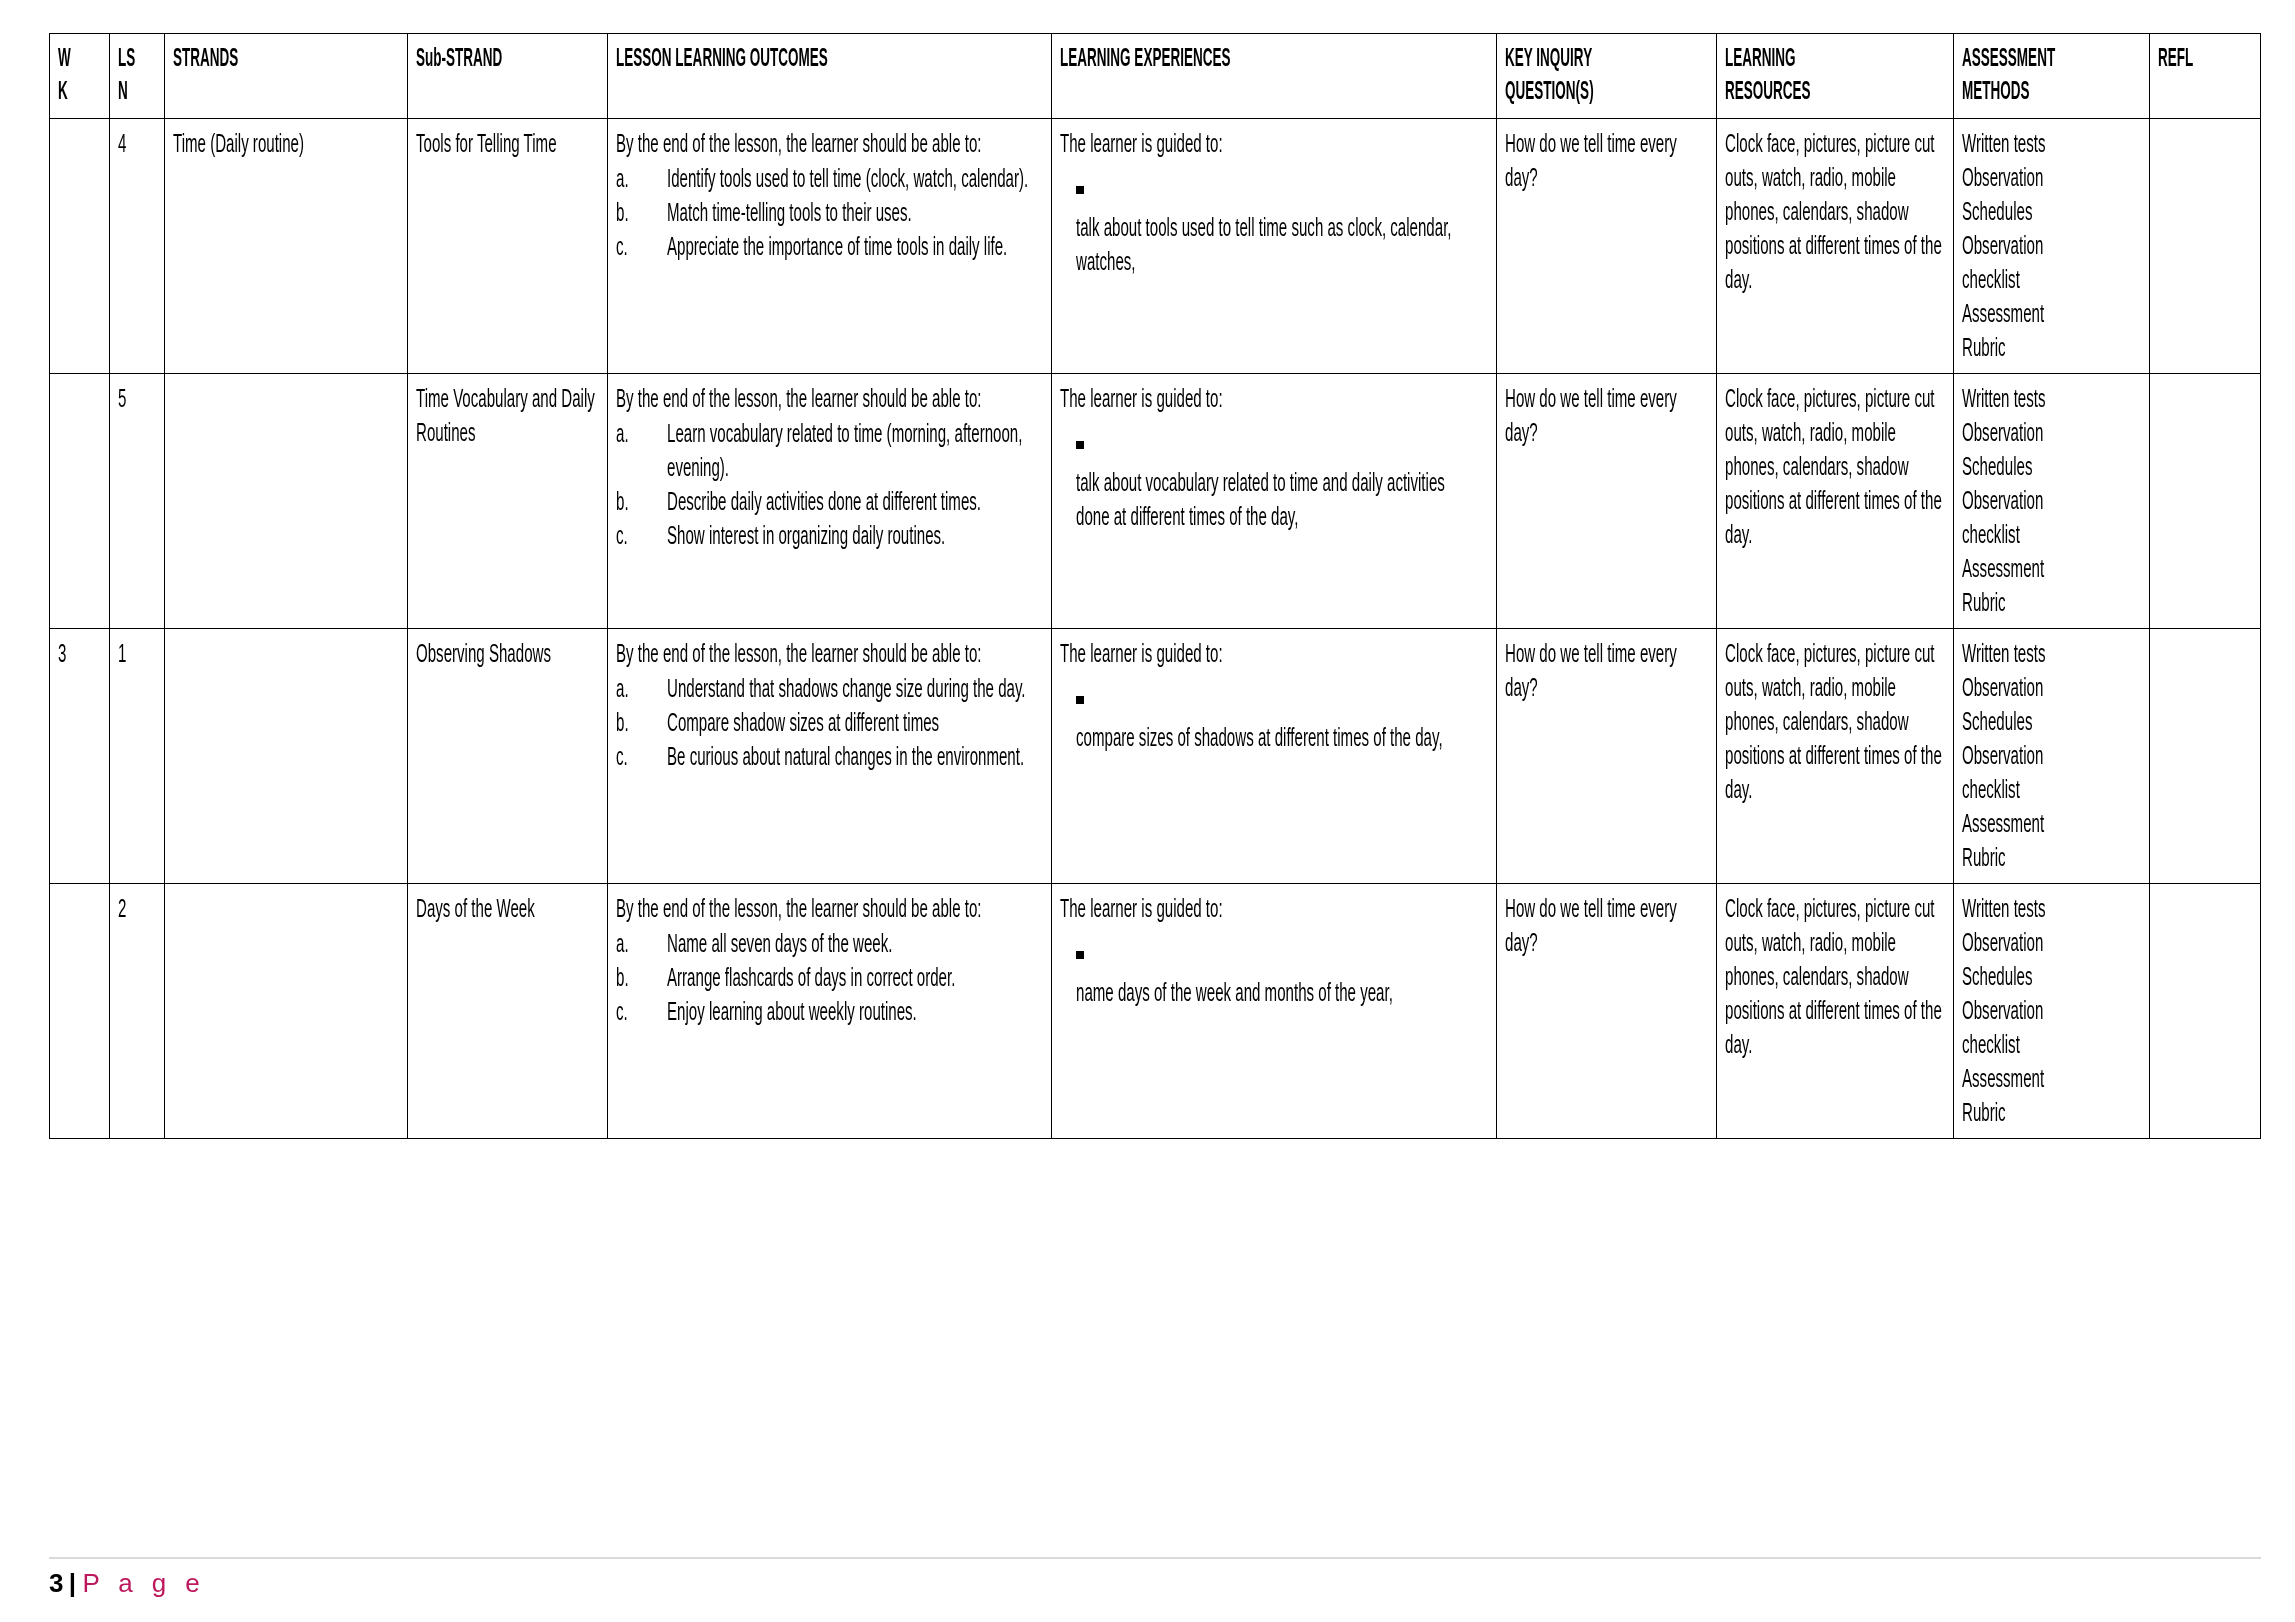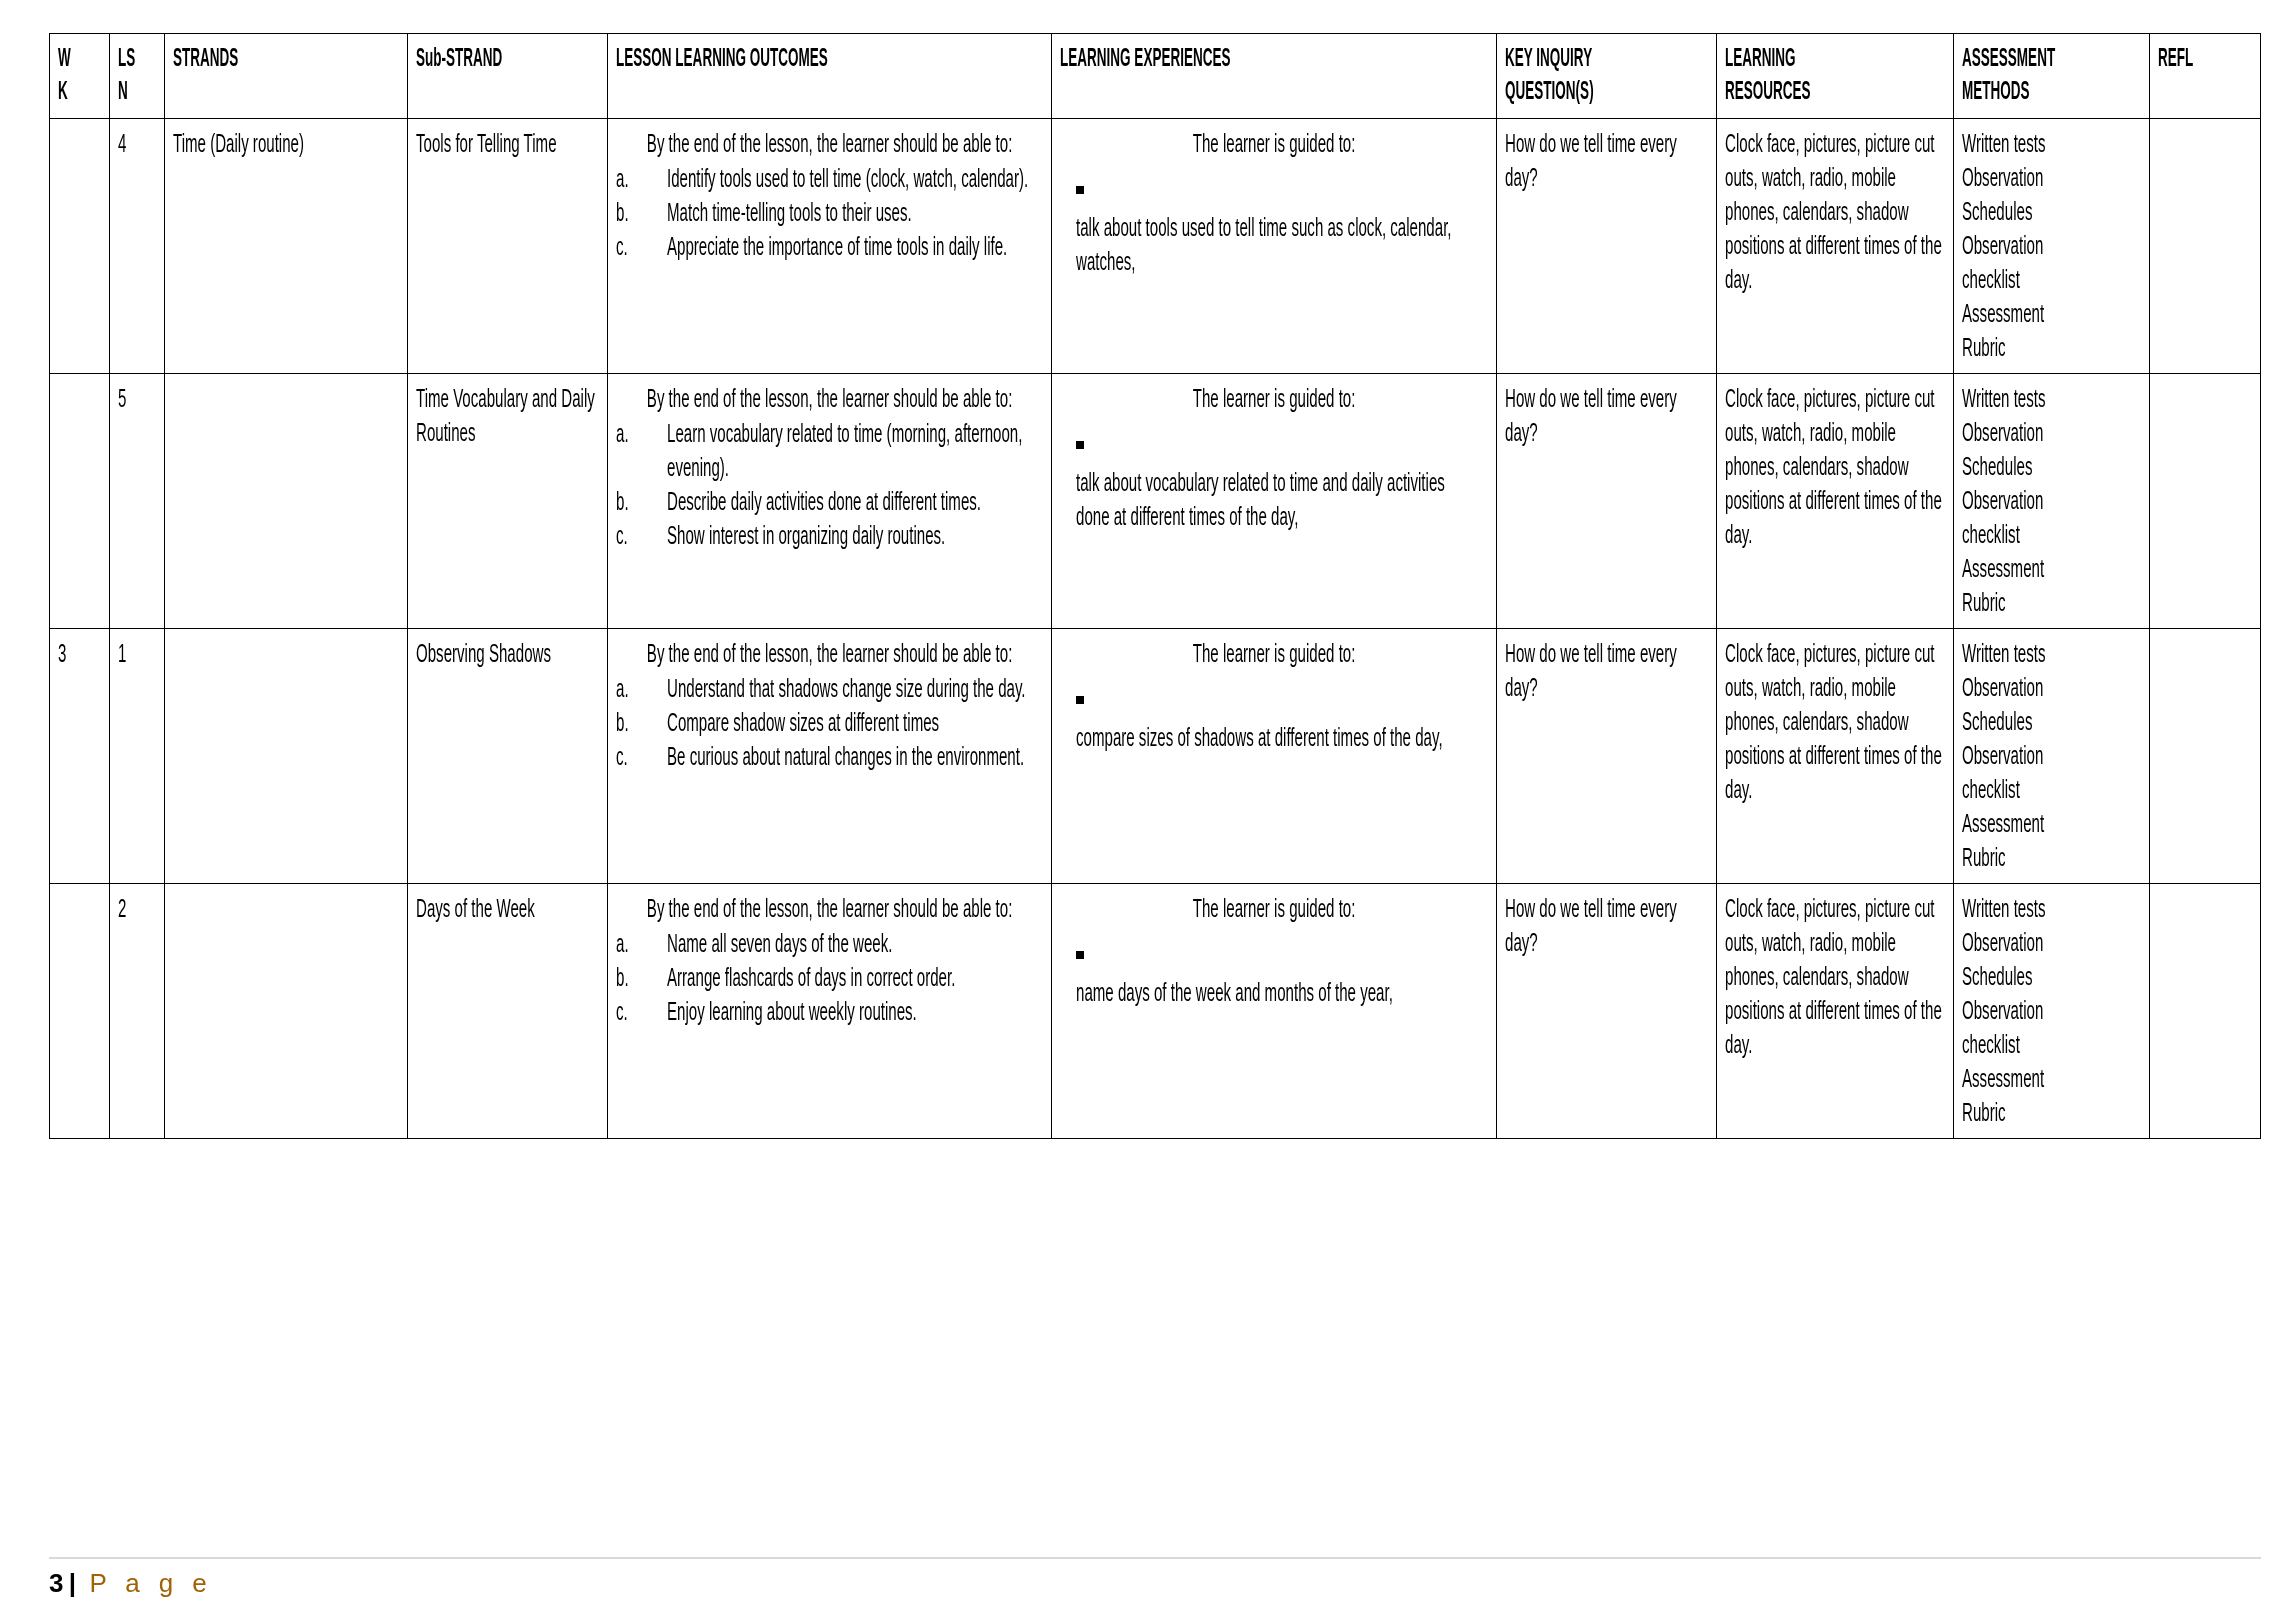--- a/index.html
+++ b/index.html
@@ -81,21 +81,21 @@
   col.c-sub   { width: 200px; }
   col.c-llo   { width: 444px; }
   col.c-lex   { width: 445px; }
   col.c-kiq   { width: 220px; }
   col.c-lres  { width: 237px; }
   col.c-amet  { width: 196px; }
   col.c-refl  { width: 111px; }
 
   .wk-head, .lsn-head { }
 
-  .lead { margin: 0 0 1.3px 0; text-align: center; }
+  .lead { margin: 0 0 1.3px 0; }
 
   ol.outcomes {
     list-style: none;
     margin: 0;
     padding: 0;
   }
   ol.outcomes li {
     display: flex;
     margin: 0;
     padding: 0;
@@ -147,24 +147,23 @@
     color: #000;
     font-family: "Liberation Sans", sans-serif;
   }
   .footer-bar {
     font-weight: bold;
     color: #000;
     margin: 0 6.5px 0 5.2px;
     font-family: "Liberation Sans", sans-serif;
   }
   .footer-word {
-    color: #a16207;
+    color: #be185d;
     letter-spacing: 5.9px;
     font-family: "Liberation Sans", sans-serif;
-    margin-left: 7px;
   }
 </style>
 </head>
 <body>
 
 <div class="page">
 
   <table class="scheme">
     <colgroup>
       <col class="c-wk">

